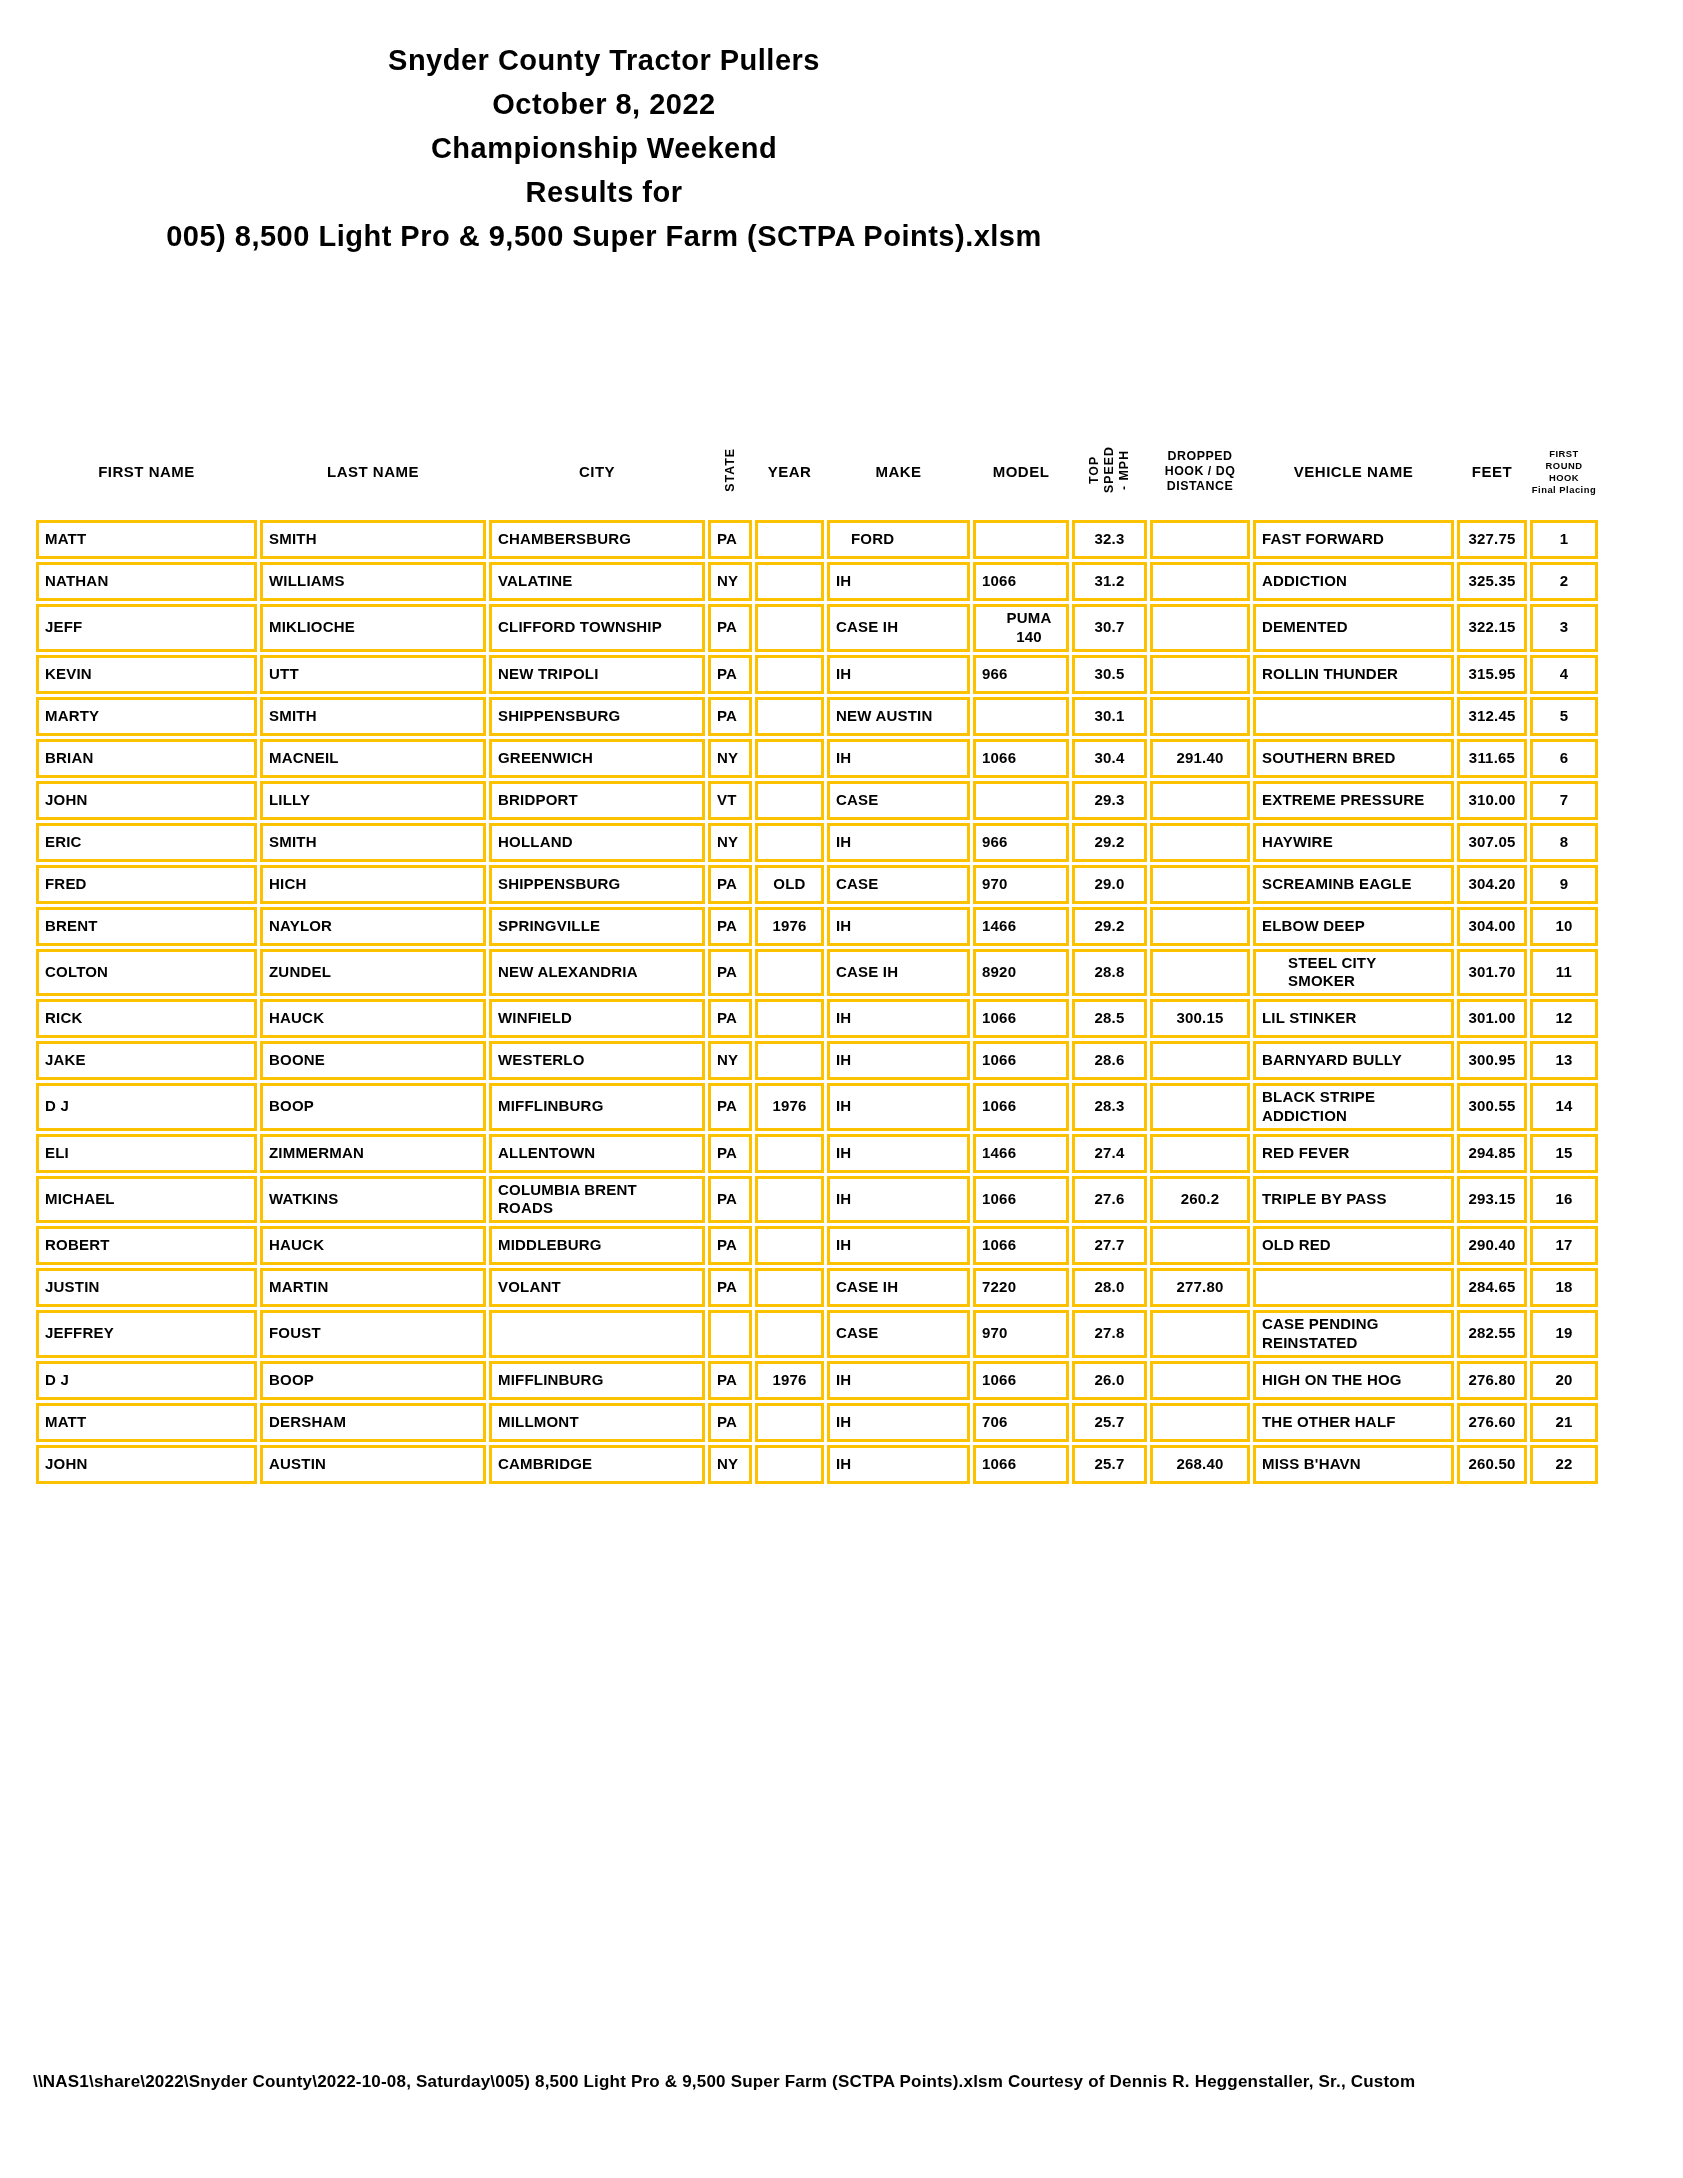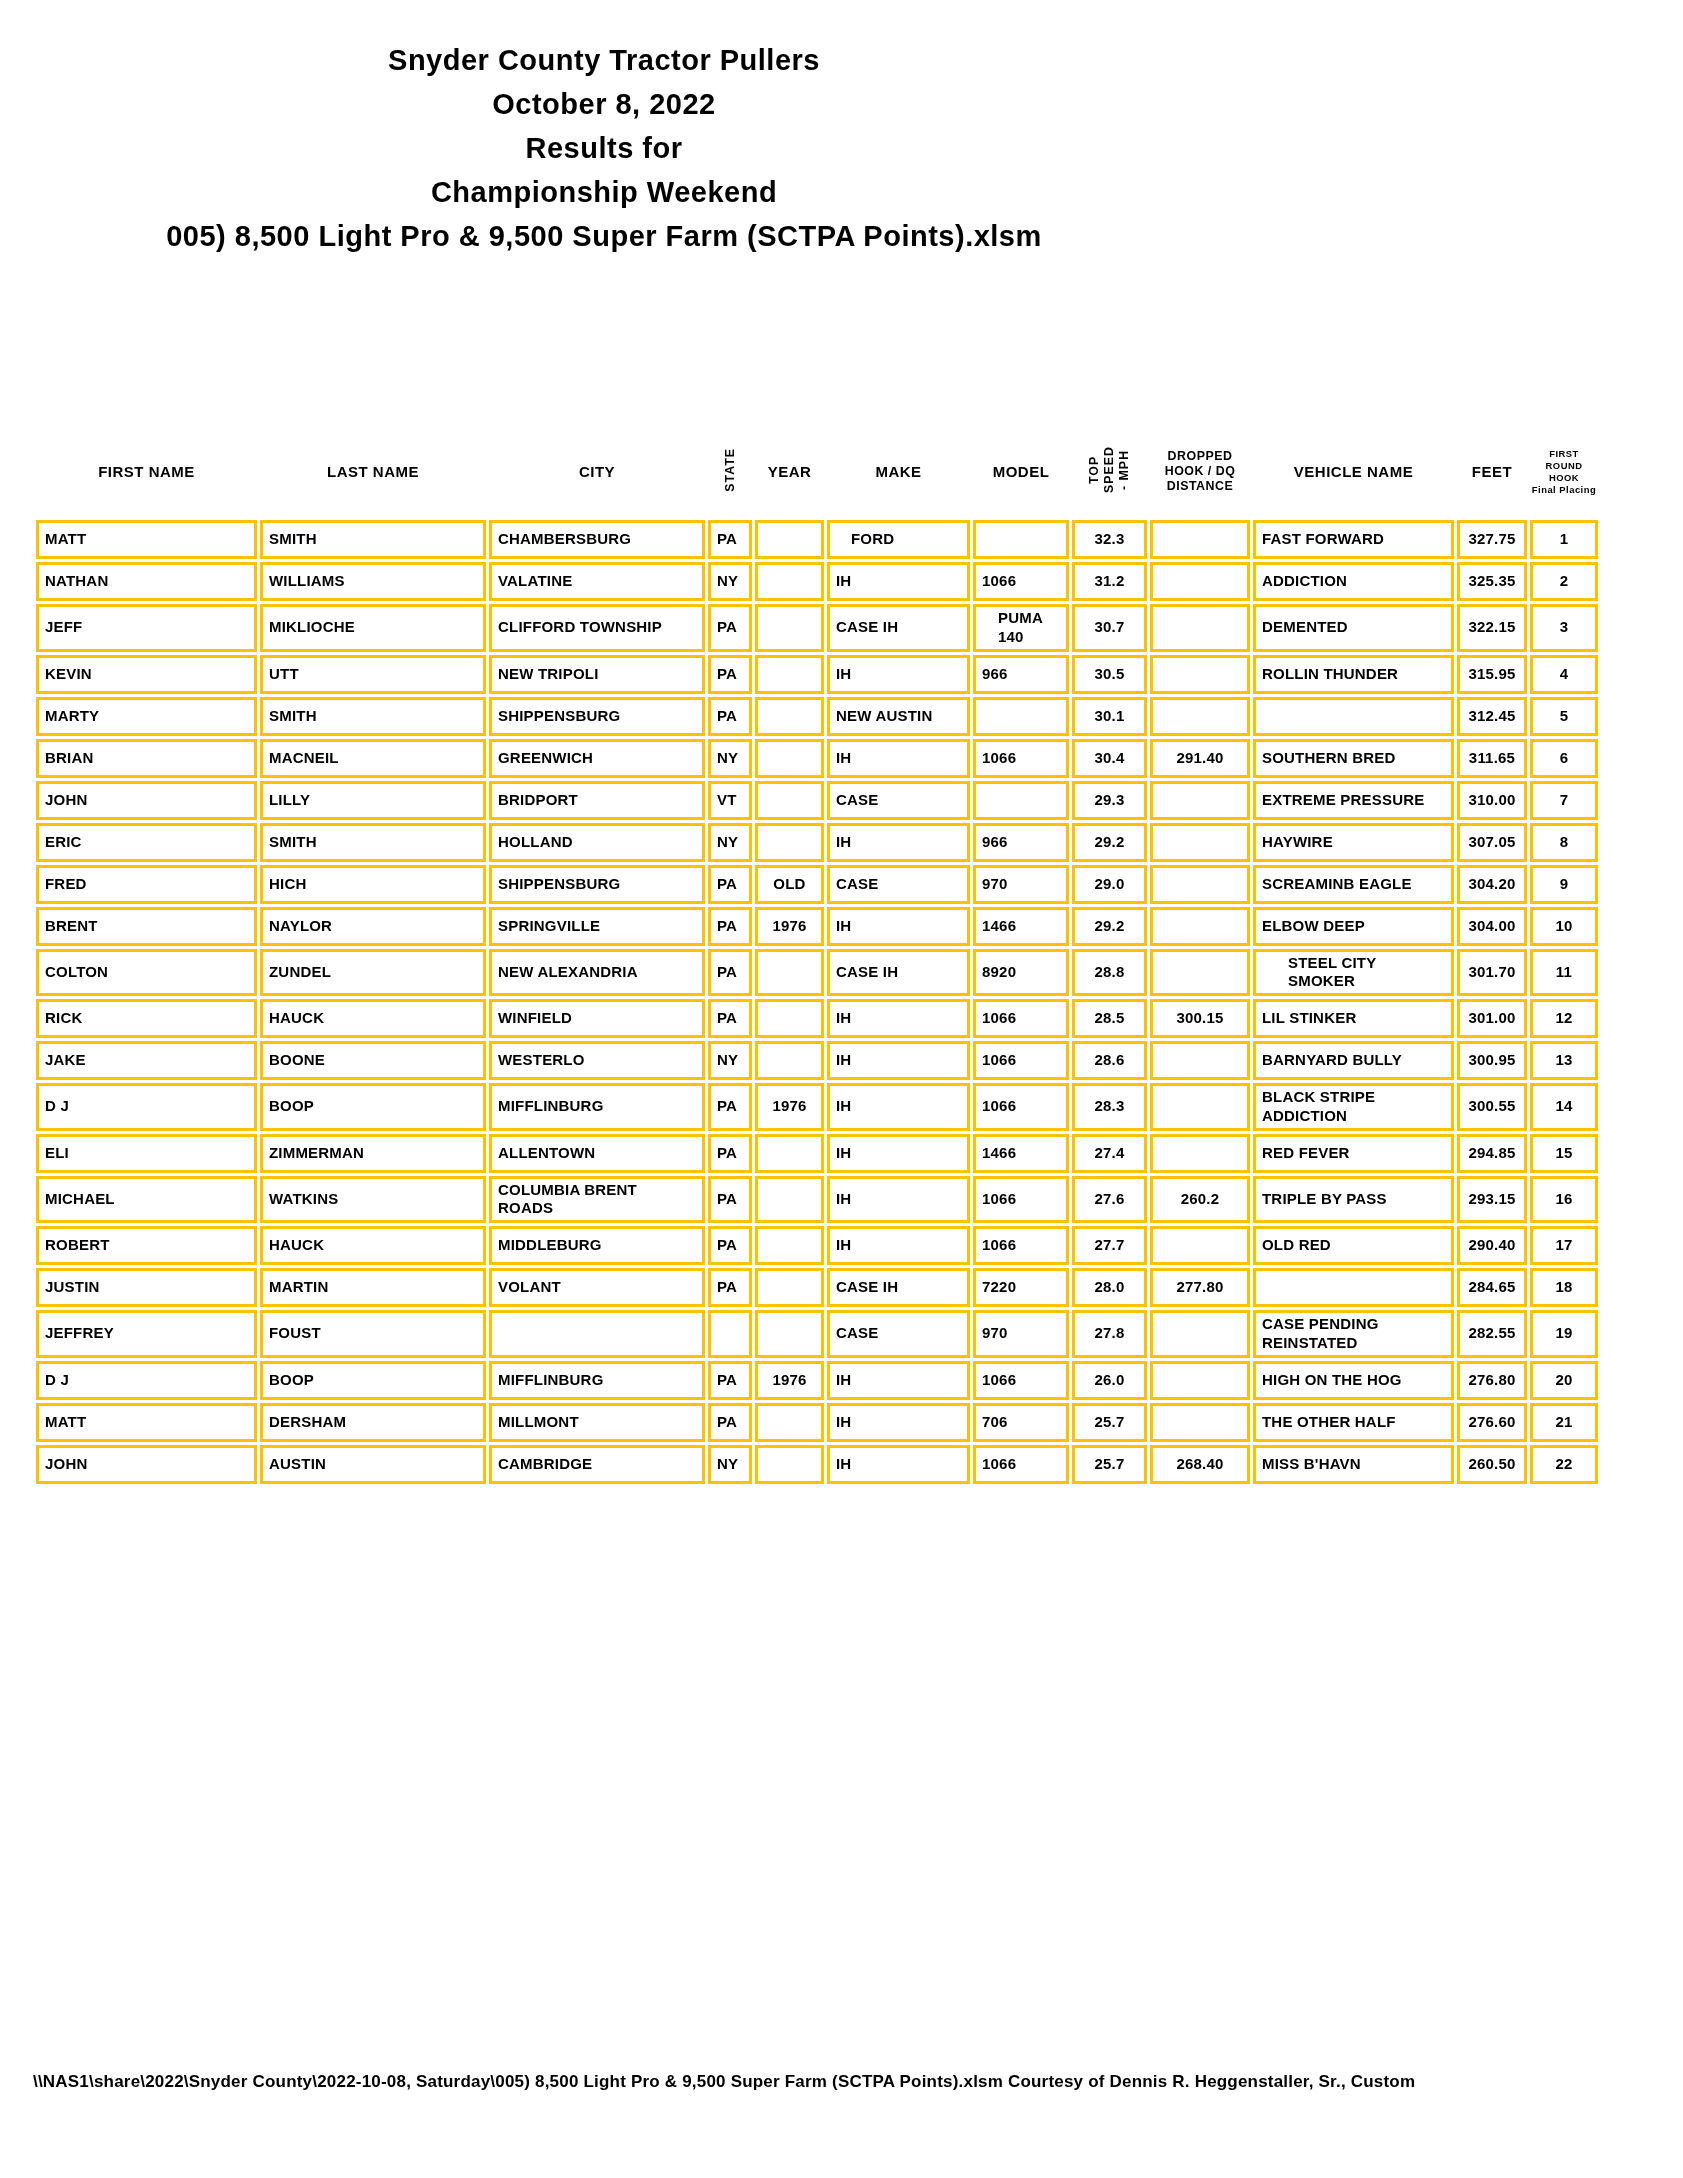--- a/index.html
+++ b/index.html
@@ -85,22 +85,22 @@
     letter-spacing: 0.2px;
   }
   .footer-line2-right { margin-left: 69px; }
 </style>
 </head>
 <body>
 
 <div class="title-block">
   <div class="title-line">Snyder County Tractor Pullers</div>
   <div class="title-line">October 8, 2022</div>
+  <div class="title-line">Championship Weekend</div>
   <div class="title-line">Results for</div>
-  <div class="title-line">Championship Weekend</div>
   <div class="title-line">005) 8,500 Light Pro &amp; 9,500 Super Farm (SCTPA Points).xlsm</div>
 </div>
 
 <div class="table-wrap">
   <table class="results">
     <colgroup id="results-colgroup">
         <col style="width: 221px;">
         <col style="width: 226px;">
         <col style="width: 216px;">
         <col style="width: 44px;">
@@ -184,21 +184,21 @@
           <td style="text-align: center;">325.35</td>
           <td style="text-align: center;">2</td>
         </tr>
         <tr>
           <td style="text-align: left;">JEFF</td>
           <td style="text-align: left;">MIKLIOCHE</td>
           <td style="text-align: left;">CLIFFORD TOWNSHIP</td>
           <td style="text-align: left;">PA</td>
           <td style="text-align: center;"></td>
           <td style="text-align: left;">CASE IH</td>
-          <td style="text-align: left; padding-left: 22px;">PUMA 140</td>
+          <td style="text-align: center; padding-left: 22px;">PUMA 140</td>
           <td style="text-align: center;">30.7</td>
           <td style="text-align: center;"></td>
           <td style="text-align: left;">DEMENTED</td>
           <td style="text-align: center;">322.15</td>
           <td style="text-align: center;">3</td>
         </tr>
         <tr>
           <td style="text-align: left;">KEVIN</td>
           <td style="text-align: left;">UTT</td>
           <td style="text-align: left;">NEW TRIPOLI</td>

